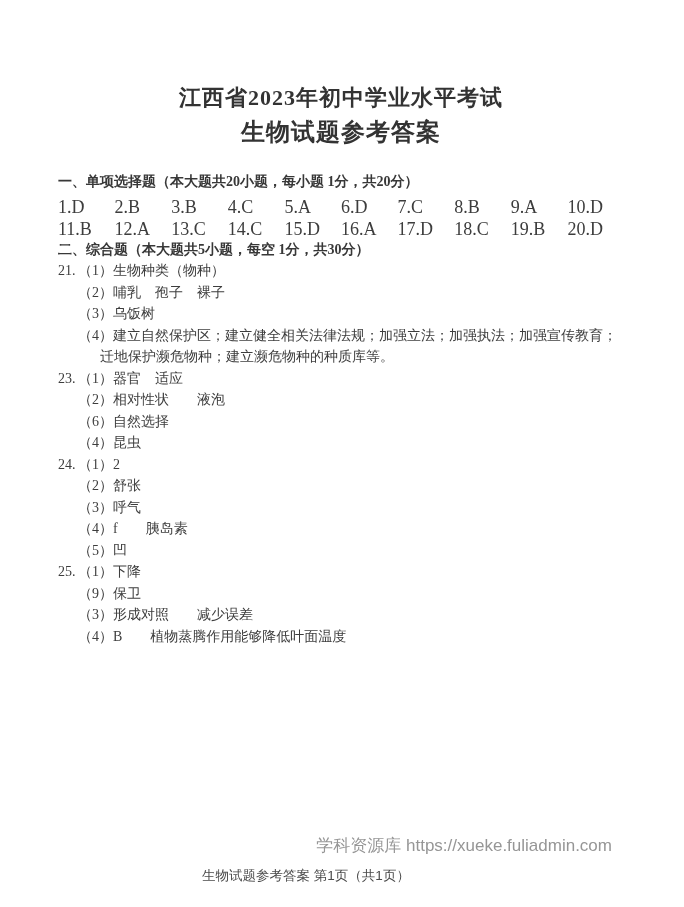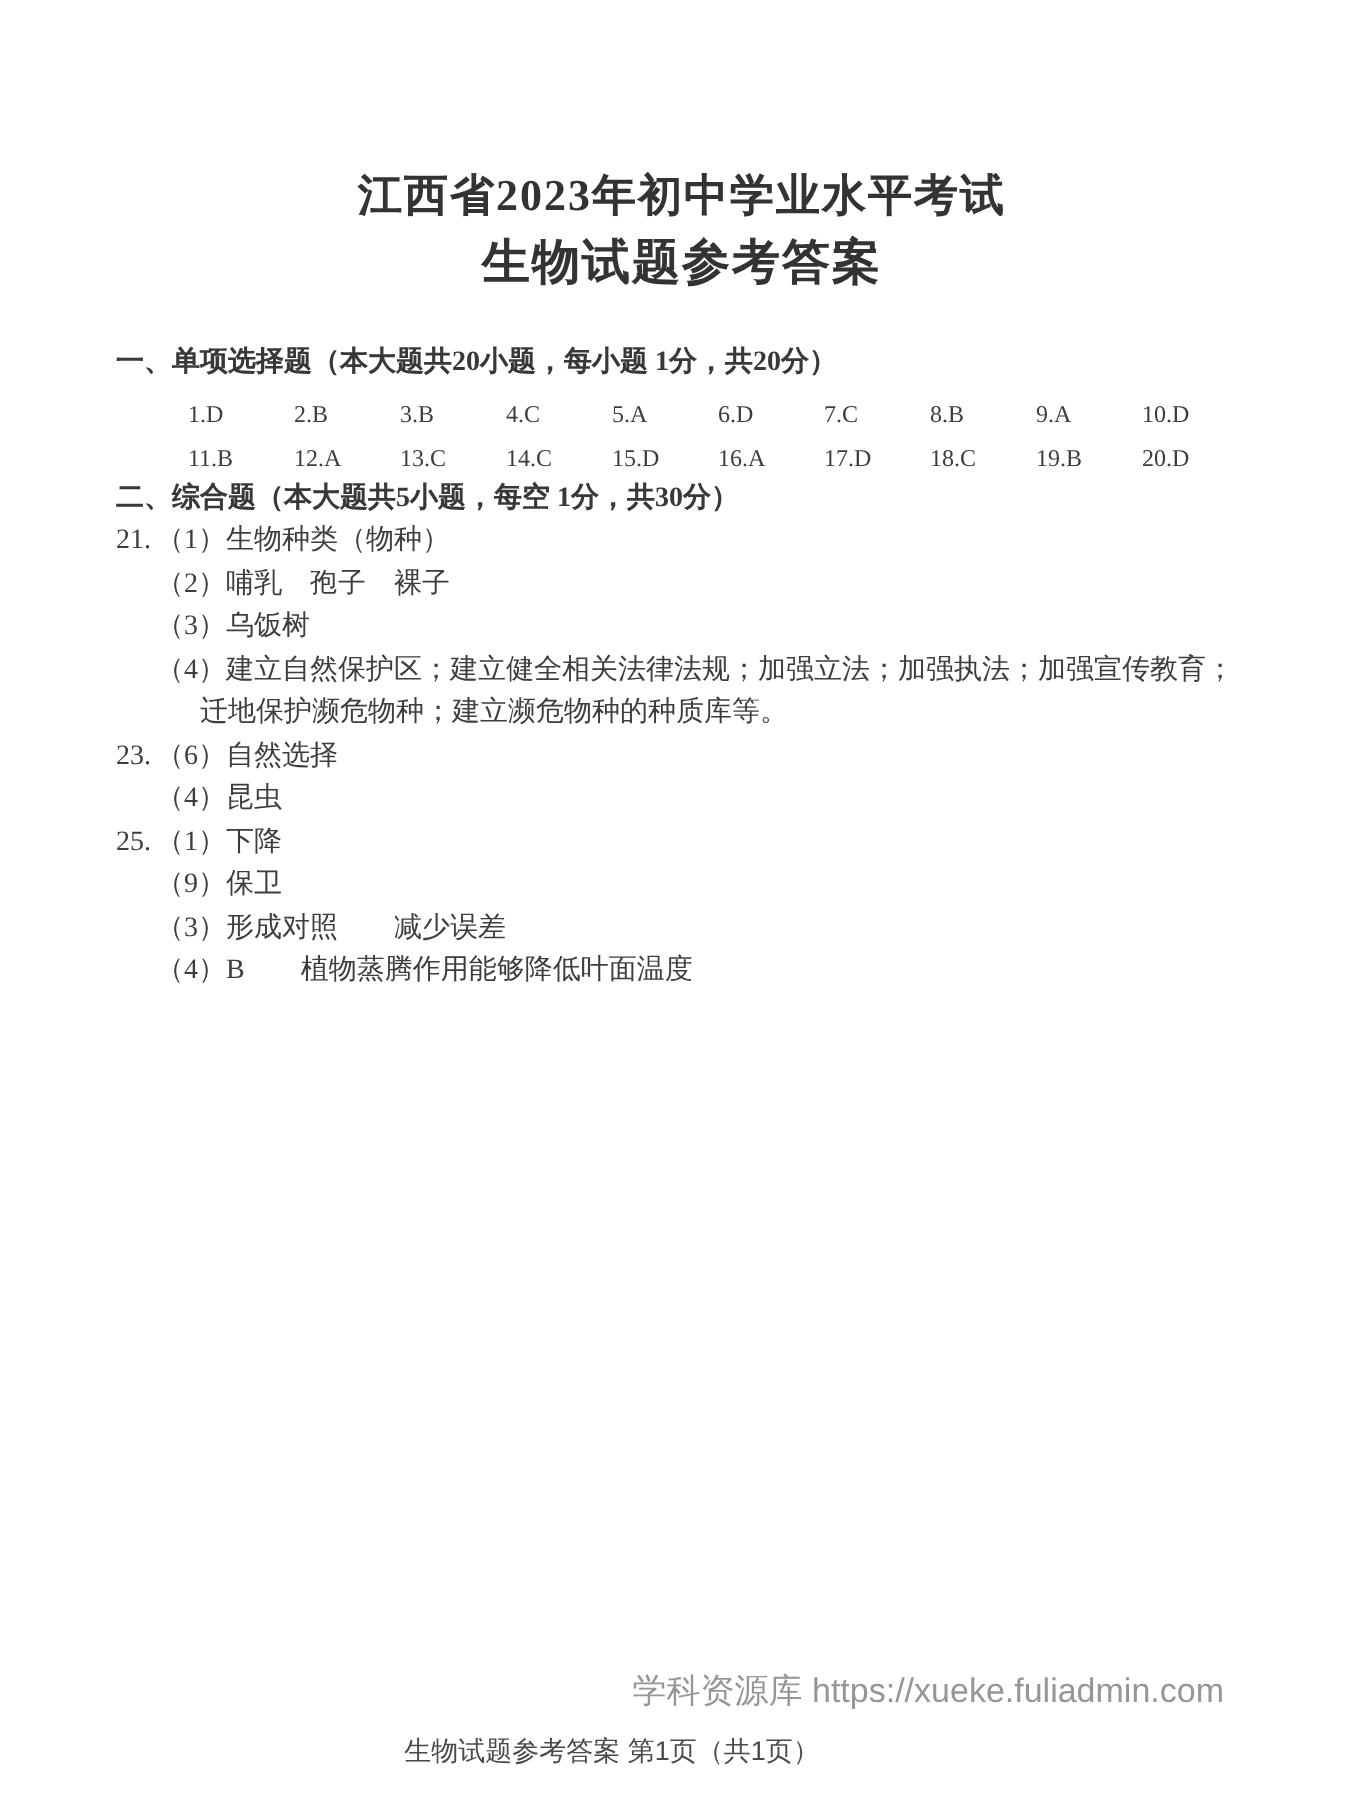--- a/index.html
+++ b/index.html
@@ -41,22 +41,21 @@
     font-size: 14px;
     font-weight: bold;
     line-height: 20px;
     color: #383838;
   }
   .sec-heading.second { margin-top: 0; }
   .answers-grid {
     display: grid;
     grid-template-columns: repeat(10, 1fr);
     margin-top: 5px;
-    font-size: 12px;
-    margin-left: 36px;
+    font-size: 18px;
   }
   .answer-cell {
     line-height: 21.5px;
     text-align: left;
     white-space: nowrap;
   }
   .question {
     position: relative;
     font-size: 14px;
   }
@@ -138,25 +137,37 @@
         <div class="q-line">（2）哺乳　孢子　裸子</div>
         <div class="q-line">（3）乌饭树</div>
         <div class="q-line">（4）建立自然保护区；建立健全相关法律法规；加强立法；加强执法；加强宣传教育；迁地保护濒危物种；建立濒危物种的种质库等。</div>
       </div>
     </div>
 
 
     <div class="question">
       <span class="q-num">23.</span>
       <div class="q-lines">
+        <div class="q-line">（1）器官　适应</div>
+        <div class="q-line">（2）相对性状　　液泡</div>
         <div class="q-line">（6）自然选择</div>
         <div class="q-line">（4）昆虫</div>
       </div>
     </div>
 
+    <div class="question">
+      <span class="q-num">24.</span>
+      <div class="q-lines">
+        <div class="q-line">（1）2</div>
+        <div class="q-line">（2）舒张</div>
+        <div class="q-line">（3）呼气</div>
+        <div class="q-line">（4）f　　胰岛素</div>
+        <div class="q-line">（5）凹</div>
+      </div>
+    </div>
 
     <div class="question">
       <span class="q-num">25.</span>
       <div class="q-lines">
         <div class="q-line">（1）下降</div>
         <div class="q-line">（9）保卫</div>
         <div class="q-line">（3）形成对照　　减少误差</div>
         <div class="q-line">（4）B　　植物蒸腾作用能够降低叶面温度</div>
       </div>
     </div>

